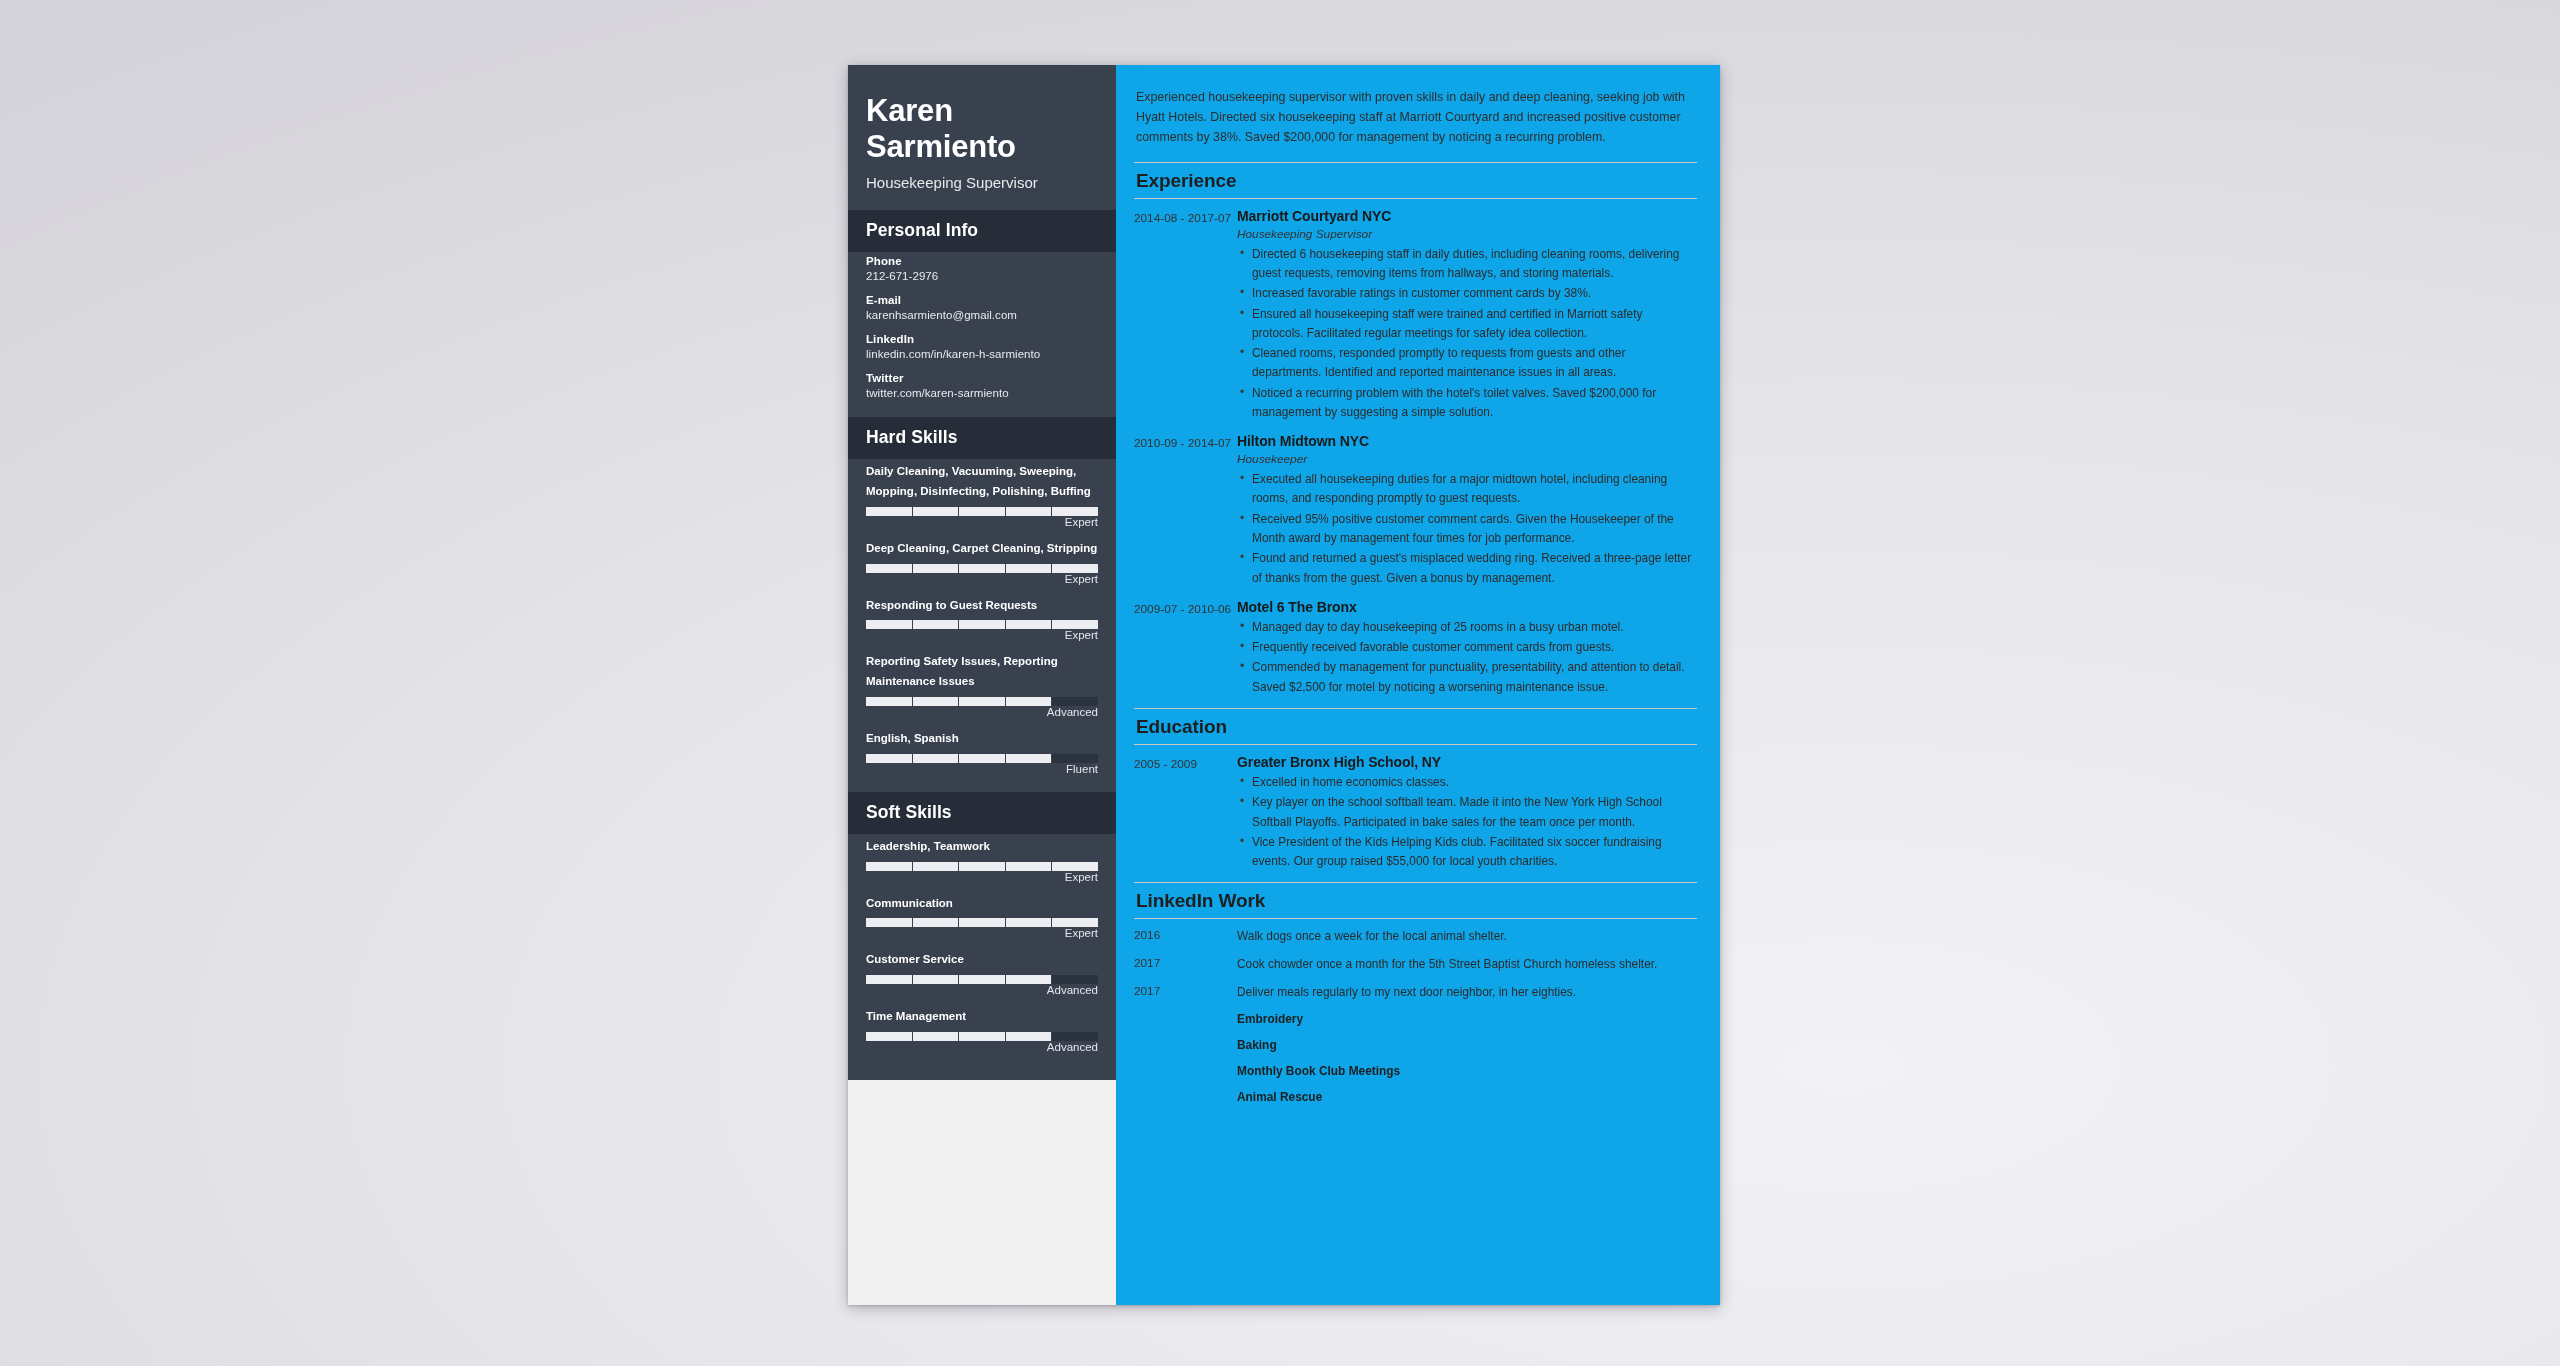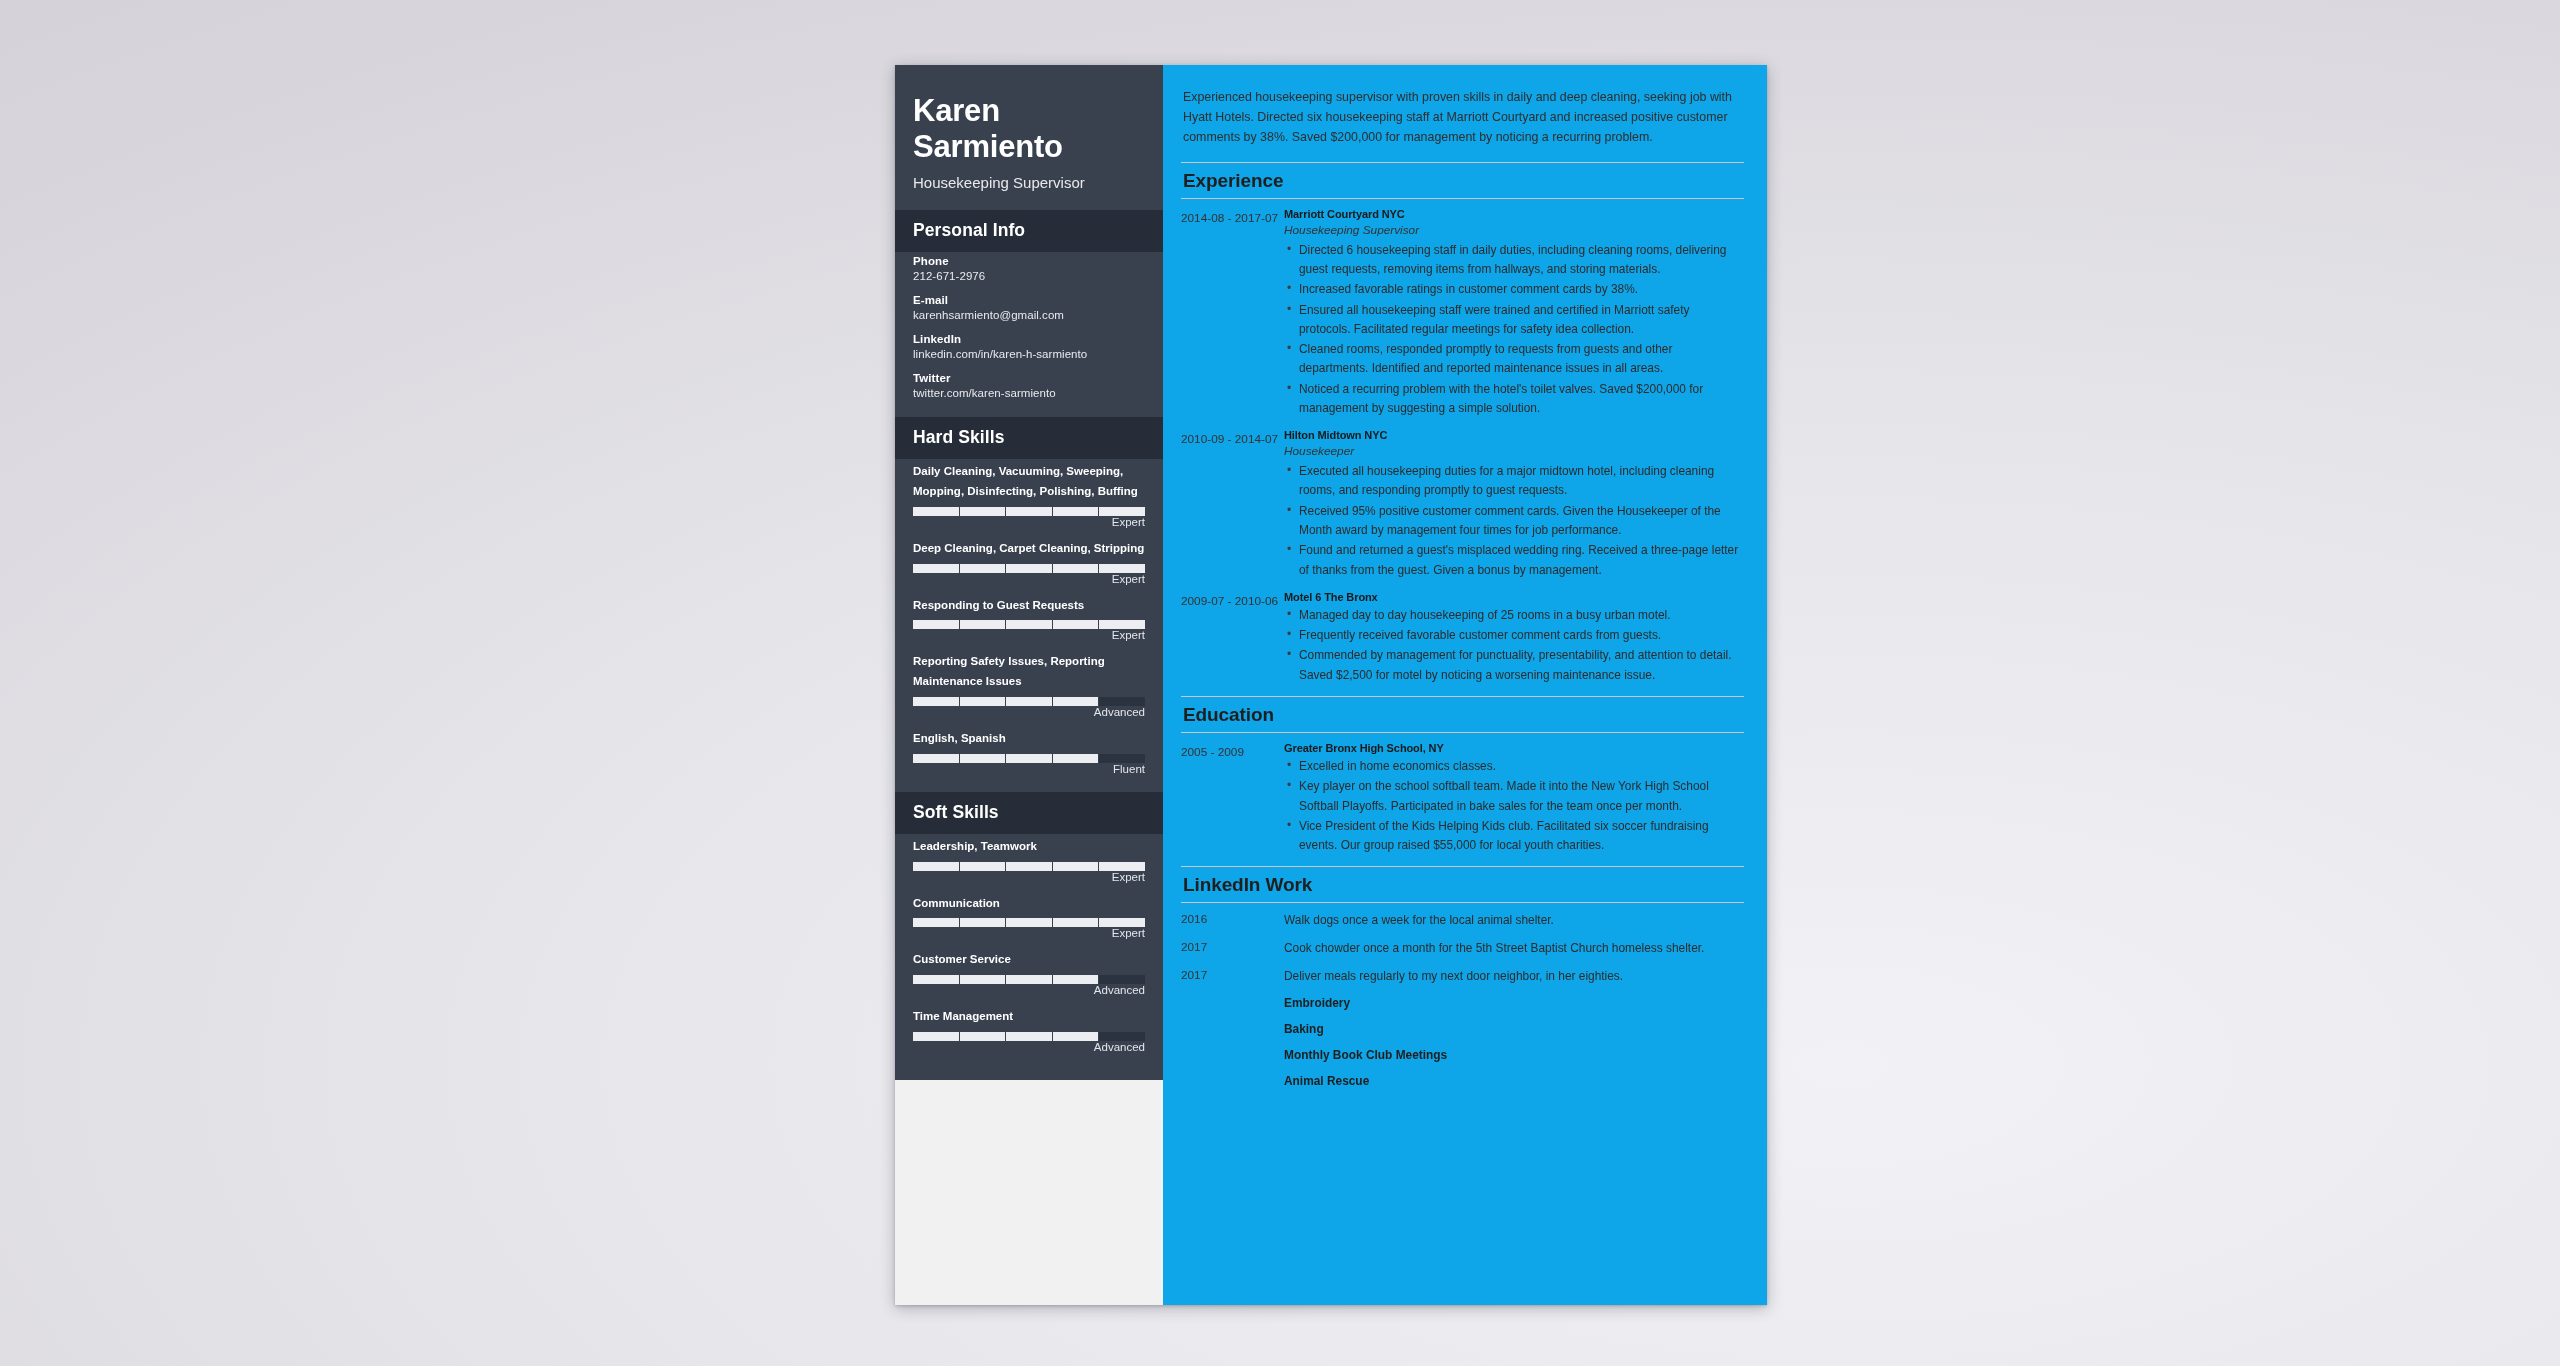--- a/index.html
+++ b/index.html
@@ -13,21 +13,21 @@
     font-family: "Liberation Sans", sans-serif;
     background: #d6d4da;
     background-image:
       radial-gradient(ellipse 140% 120% at 72% 78%, #f2f1f5 0%, #e6e5ea 38%, #d8d6dc 72%, #cfcdd4 100%);
     position: relative;
   }
 
   
   #resume-page {
     position: absolute;
-    left: 895px;
+    left: 848px;
     top: 65px;
     width: 872px;
     height: 1240px;
     display: flex;
     background: #f1f1f1;
     box-shadow: 0 3px 14px rgba(40,40,55,0.30), 0 1px 3px rgba(40,40,55,0.22);
   }
 
   
   #sidebar {
@@ -161,21 +161,21 @@
   }
   .entry-date {
     flex: 0 0 103px;
     font-size: 11.8px;
     line-height: 1.52;
     color: #333333;
     padding-top: 2px;
   }
   .entry-body { flex: 1 1 auto; }
   .entry-title {
-    font-size: 11px;
+    font-size: 14px;
     font-weight: bold;
     color: #1a1a1a;
     margin-bottom: 3px;
     letter-spacing: -0.1px;
   }
   .entry-subtitle {
     font-size: 11.8px;
     font-style: italic;
     color: #333333;
     margin-bottom: 4px;

